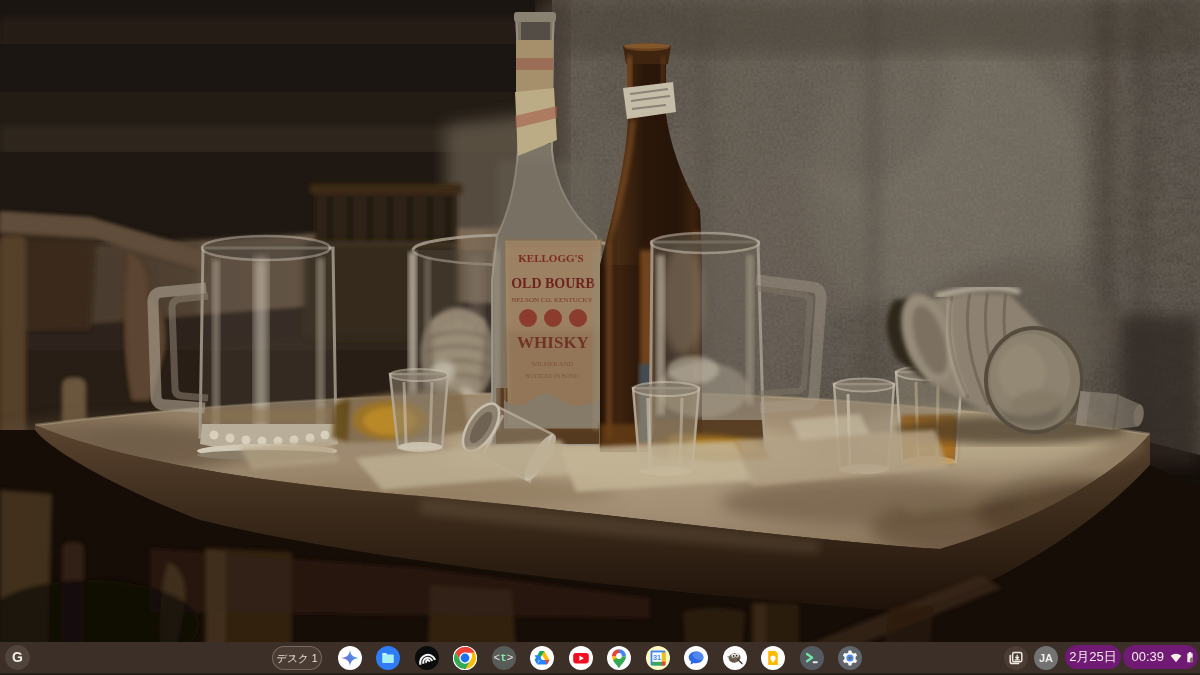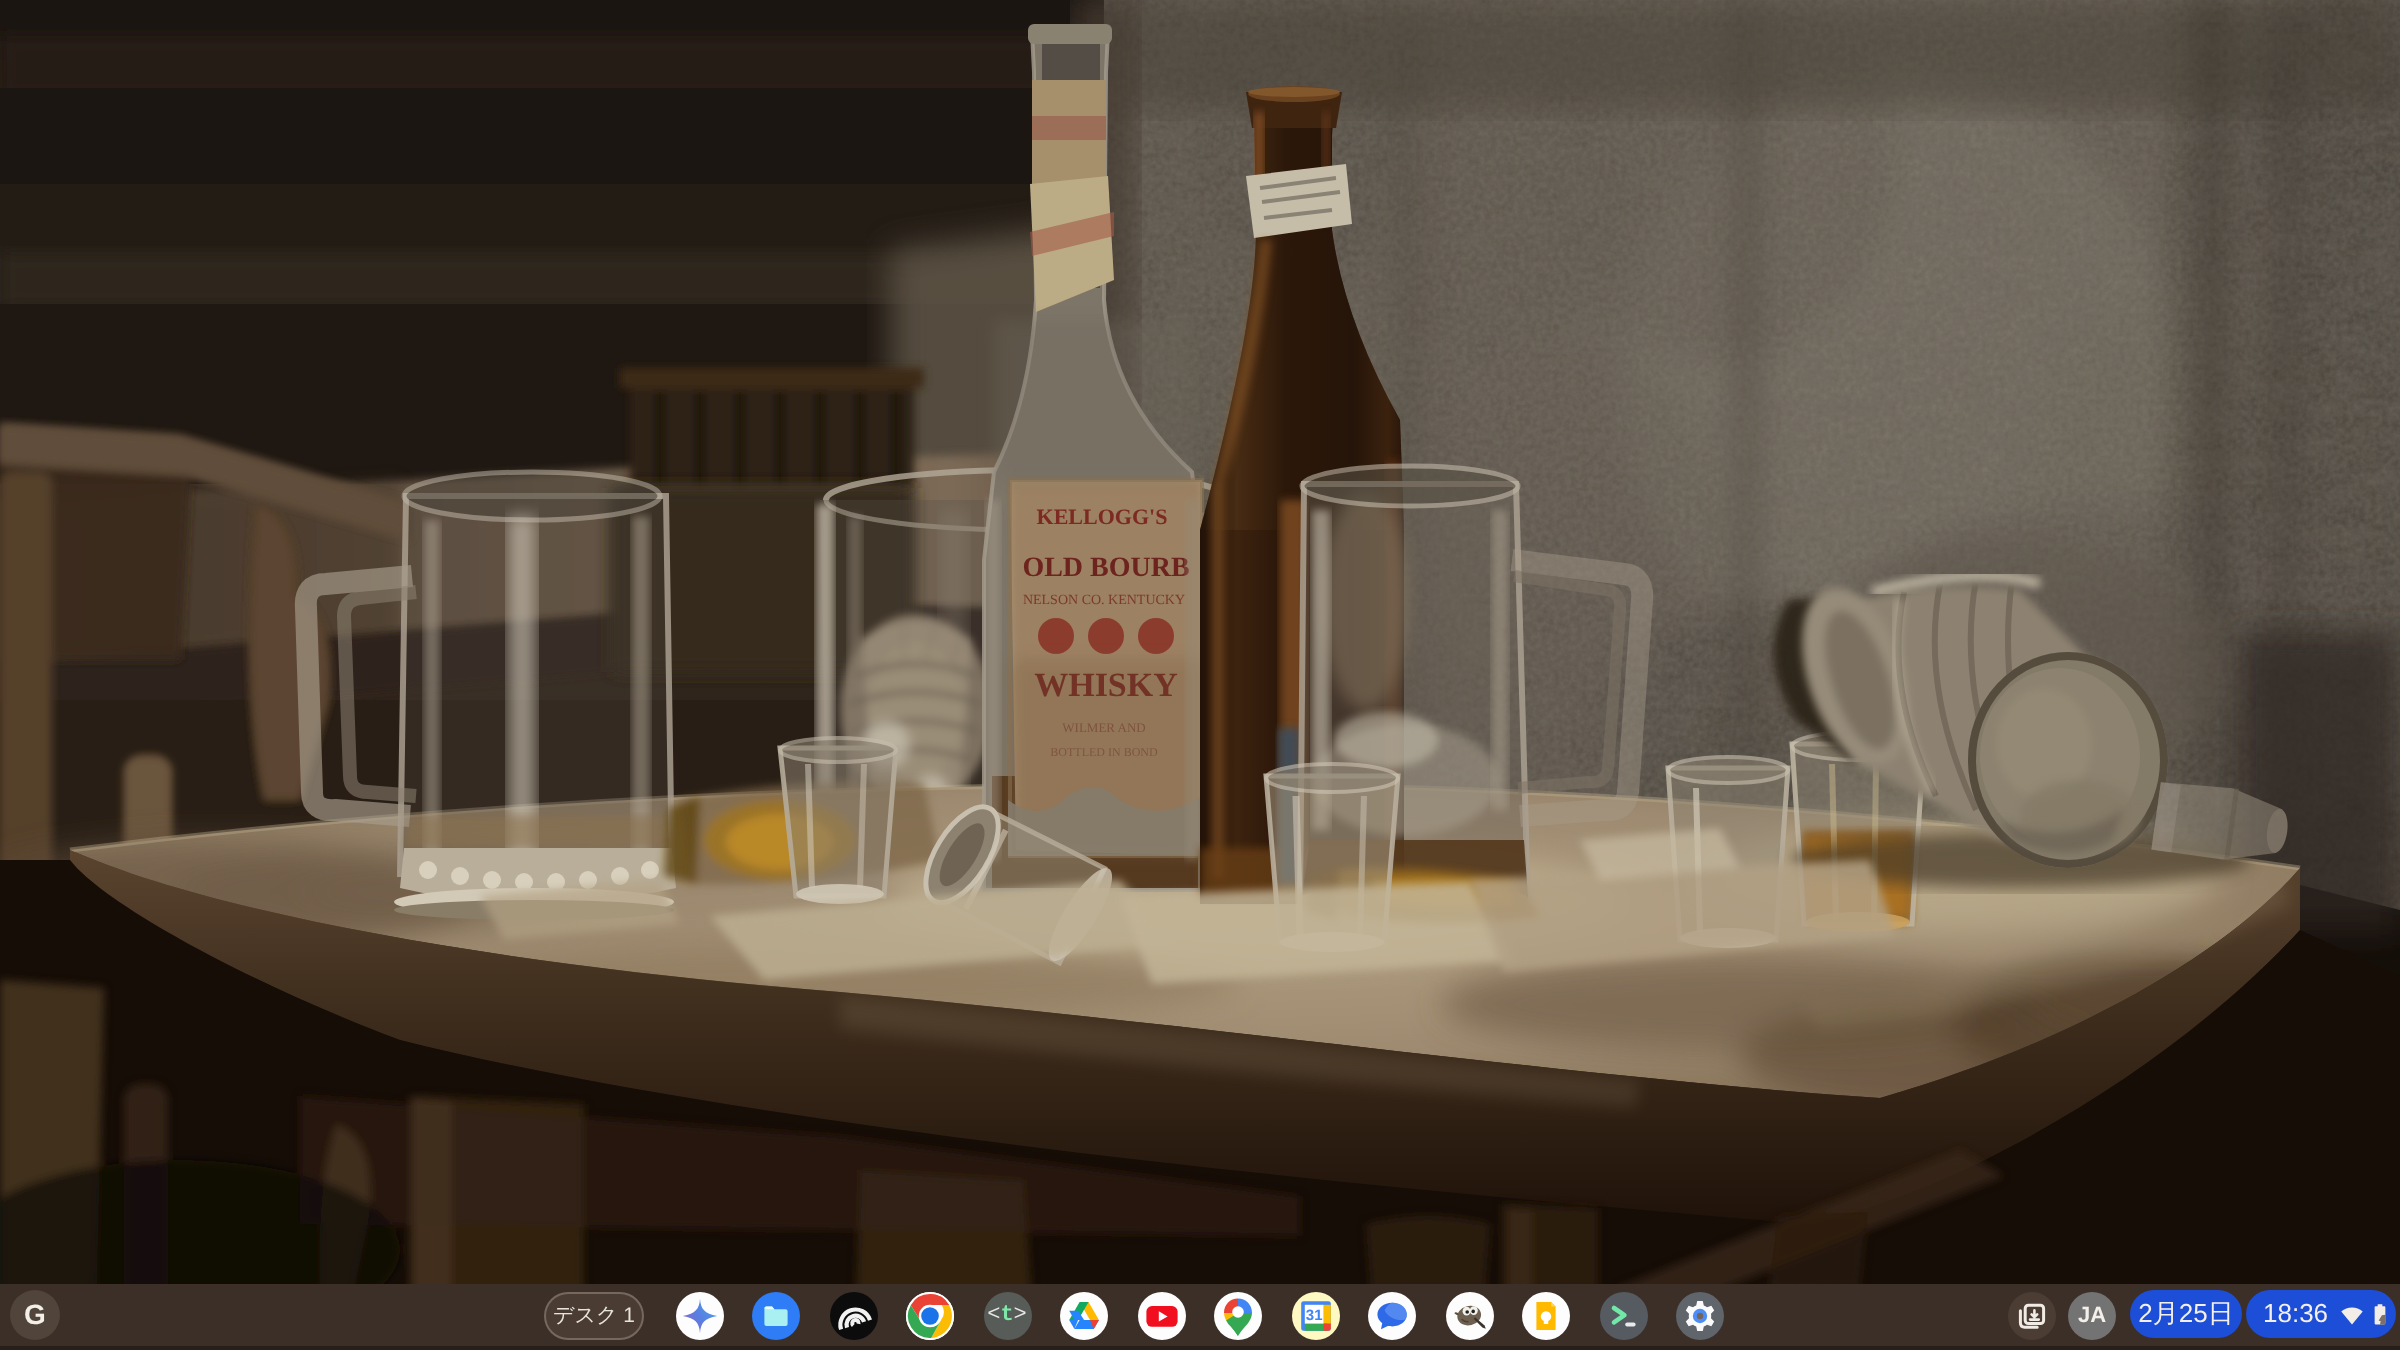--- a/index.html
+++ b/index.html
@@ -6,21 +6,21 @@
 #screen{position:relative;width:1200px;height:675px;overflow:hidden;font-family:"Liberation Sans",sans-serif;}
 #wall{position:absolute;left:0;top:0;}
 #shelf{position:absolute;left:0;top:642px;width:1200px;height:33px;background:#3b2f27;}
 #shelf:after{content:"";position:absolute;left:0;bottom:0;width:100%;height:2px;background:#262019;}
 .circ{position:absolute;border-radius:50%;}
 .ic{position:absolute;width:24px;height:24px;border-radius:50%;top:4px;}
 .ic svg{position:absolute;left:0;top:0;}
 #gbtn{left:5px;top:3px;width:25px;height:25px;background:#51443a;color:#f3efe9;font-weight:bold;font-size:14px;text-align:center;line-height:25px;}
 #deskpill{position:absolute;left:272px;top:3.5px;width:48px;height:22px;border-radius:12px;background:#4a3c33;border:1px solid rgba(210,198,186,0.32);color:#e9e3db;font-size:10.5px;text-align:center;line-height:22px;}
 #status{position:absolute;right:0;top:0;height:33px;}
-.spill{position:absolute;height:24px;border-radius:12px;background:#1d4ed8;color:#f4efe9;font-size:13px;top:2.5px;}
+.spill{position:absolute;height:24px;border-radius:12px;background:#701a75;color:#f4efe9;font-size:13px;top:2.5px;}
 </style>
 </head>
 <body>
 <div id="screen">
 <svg id="wall" width="1200" height="675" viewBox="0 0 1200 675">
 <defs>
 <linearGradient id="woodtop" x1="0" y1="0" x2="0" y2="1">
  <stop offset="0" stop-color="#1d150f"></stop>
           <stop offset="0.35" stop-color="#3a2e24"></stop>
           <stop offset="0.6" stop-color="#2a2017"></stop>
@@ -593,21 +593,21 @@
             <g fill="none" stroke="#f0ebe4" stroke-width="1.5" stroke-linecap="round">
 <rect x="8.6" y="6.6" width="9.2" height="9.2" rx="1.6"></rect>
 <path d="M6.2 9.4 L6.2 15.4 Q6.2 17.6 8.4 17.6 L14.6 17.6"></path>
 <path d="M13.2 9.2 L13.2 12.4 M11.8 11.2 L13.2 12.6 L14.6 11.2 M11 13.8 L15.4 13.8" stroke-width="1.3"></path>
 </g>
           </svg>
         </div>
 <div class="circ" style="left:-166px;top:4px;width:24px;height:24px;background:#737373;color:#f4efe9;font-size:11px;font-weight:bold;text-align:center;line-height:24px;">JA</div>
 <div class="spill" style="left:-135px;width:56px;text-align:center;line-height:24px;">2月25日</div>
 <div class="spill" style="left:-77.5px;width:75px;">
-<span style="position:absolute;left:9px;top:0;line-height:24px;">18:36</span>
+<span style="position:absolute;left:9px;top:0;line-height:24px;">00:39</span>
 <svg width="14" height="14" viewBox="0 0 24 24" style="position:absolute;left:46px;top:5px;">
             <path d="M12 21 L2.8 9.8 A14.4 14.4 0 0 1 21.2 9.8 Z" fill="#f2ede7"></path>
           </svg>
 <svg width="14" height="14" viewBox="0 0 24 24" style="position:absolute;left:60px;top:5px;">
             <path d="M10 3.6 L14 3.6 L14 5.4 L15.8 5.4 Q16.6 5.4 16.6 6.2 L16.6 20 Q16.6 21 15.6 21 L8.4 21 Q7.4 21 7.4 20 L7.4 6.2 Q7.4 5.4 8.2 5.4 L10 5.4 Z" fill="#f2ede7"></path>
             <path d="M13.6 13 L10.8 17.8 L12.6 18 L12 21 L16.6 21 L16.6 12.6 Z" fill="#5f5046" opacity="0.8"></path>
           </svg>
 </div>
 </div>
 </div>

